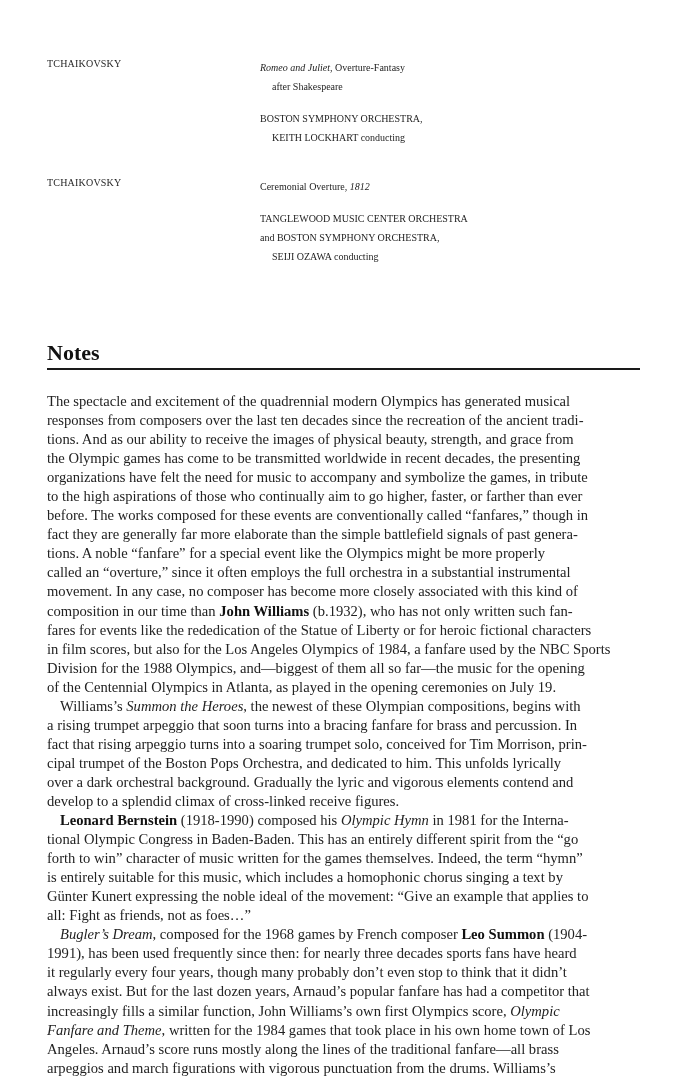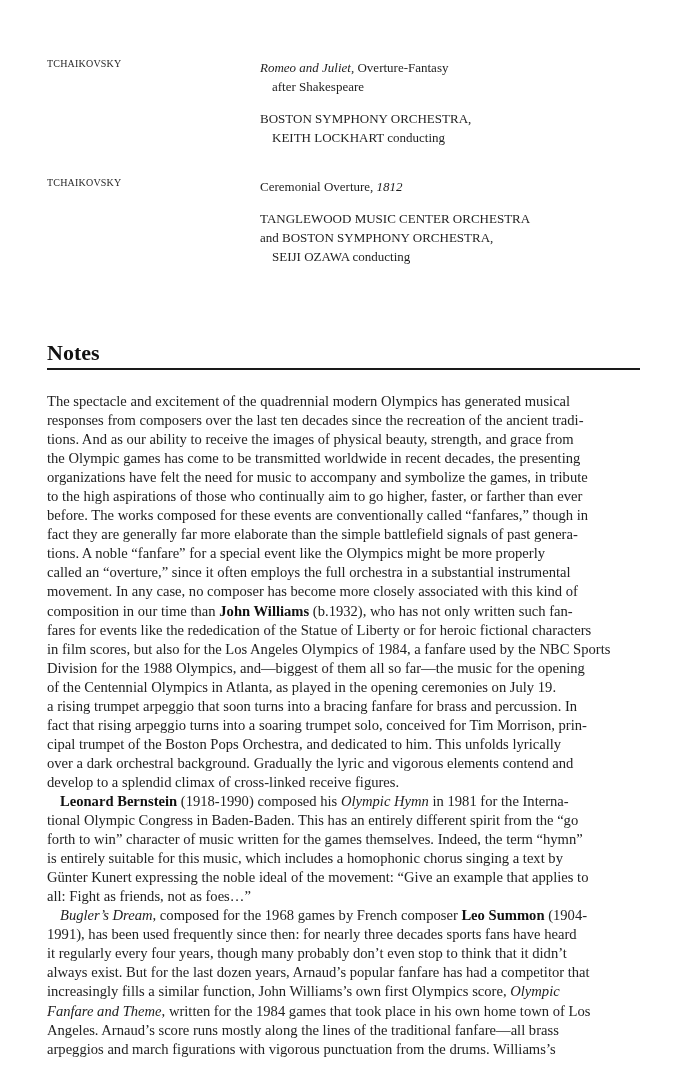--- a/index.html
+++ b/index.html
@@ -7,21 +7,21 @@
     width: 681px; height: 1092px; position: relative; overflow: hidden;
     font-family: "Liberation Serif", "DejaVu Serif", serif;
     color: #1e1e1e;
   }
   .program { position: absolute; left: 47px; top: 0; width: 600px; }
   .entry { position: absolute; left: 0; width: 600px; }
   .composer {
     position: absolute; left: 0; top: 0;
     font-size: 10px; letter-spacing: 0.2px; color: #262626;
   }
-  .work-block { position: absolute; left: 213px; top: 0; width: 400px; font-size: 13px; line-height: 19px; }
+  .work-block { position: absolute; left: 213px; top: 0; width: 400px; font-size: 10px; line-height: 19px; }
   .work-block .line { white-space: nowrap; }
   .indent { padding-left: 12px; }
   .gap { height: 13px; }
   .notes-title {
     position: absolute; left: 47px; top: 340px;
     font-size: 22px; font-weight: bold; color: #111;
   }
   .rule {
     position: absolute; left: 47px; top: 368px; width: 593px; height: 2px; background: #1a1a1a;
   }
@@ -74,20 +74,21 @@
   <span class="ln">before. The works composed for these events are conventionally called “fanfares,” though in</span>
   <span class="ln">fact they are generally far more elaborate than the simple battlefield signals of past genera-</span>
   <span class="ln">tions. A noble “fanfare” for a special event like the Olympics might be more properly</span>
   <span class="ln">called an “overture,” since it often employs the full orchestra in a substantial instrumental</span>
   <span class="ln">movement. In any case, no composer has become more closely associated with this kind of</span>
   <span class="ln"><span>composition in our time than </span><b>John Williams</b><span> (b.1932), who has not only written such fan-</span></span>
   <span class="ln">fares for events like the rededication of the Statue of Liberty or for heroic fictional characters</span>
   <span class="ln">in film scores, but also for the Los Angeles Olympics of 1984, a fanfare used by the NBC Sports</span>
   <span class="ln">Division for the 1988 Olympics, and—biggest of them all so far—the music for the opening</span>
   <span class="ln">of the Centennial Olympics in Atlanta, as played in the opening ceremonies on July 19.</span>
+  <span class="ln pi"><span>Williams’s </span><i>Summon the Heroes</i><span>, the newest of these Olympian compositions, begins with</span></span>
   <span class="ln">a rising trumpet arpeggio that soon turns into a bracing fanfare for brass and percussion. In</span>
   <span class="ln">fact that rising arpeggio turns into a soaring trumpet solo, conceived for Tim Morrison, prin-</span>
   <span class="ln">cipal trumpet of the Boston Pops Orchestra, and dedicated to him. This unfolds lyrically</span>
   <span class="ln">over a dark orchestral background. Gradually the lyric and vigorous elements contend and</span>
   <span class="ln">develop to a splendid climax of cross-linked receive figures.</span>
   <span class="ln pi"><b>Leonard Bernstein</b><span> (1918-1990) composed his </span><i>Olympic Hymn</i><span> in 1981 for the Interna-</span></span>
   <span class="ln">tional Olympic Congress in Baden-Baden. This has an entirely different spirit from the “go</span>
   <span class="ln">forth to win” character of music written for the games themselves. Indeed, the term “hymn”</span>
   <span class="ln">is entirely suitable for this music, which includes a homophonic chorus singing a text by</span>
   <span class="ln">Günter Kunert expressing the noble ideal of the movement: “Give an example that applies to</span>

